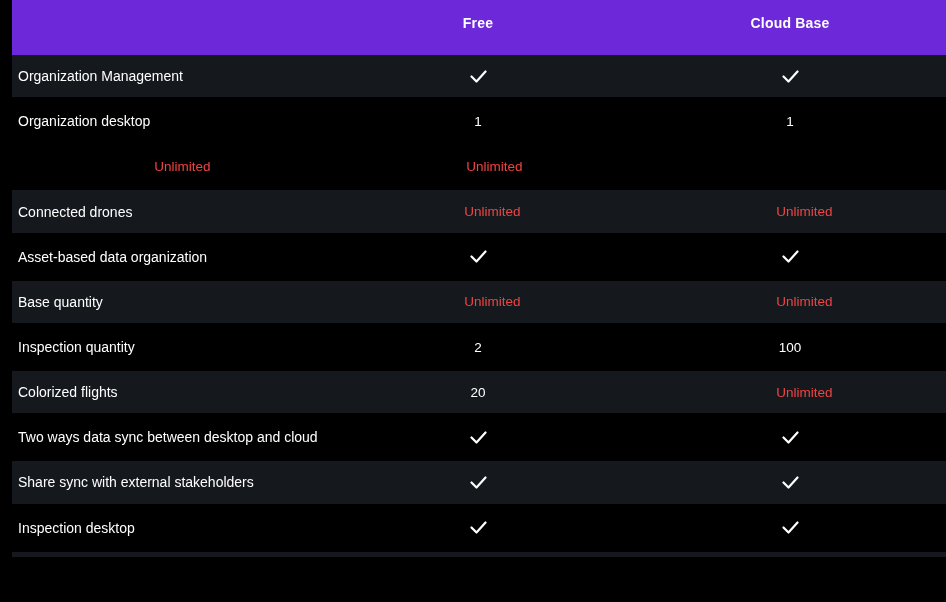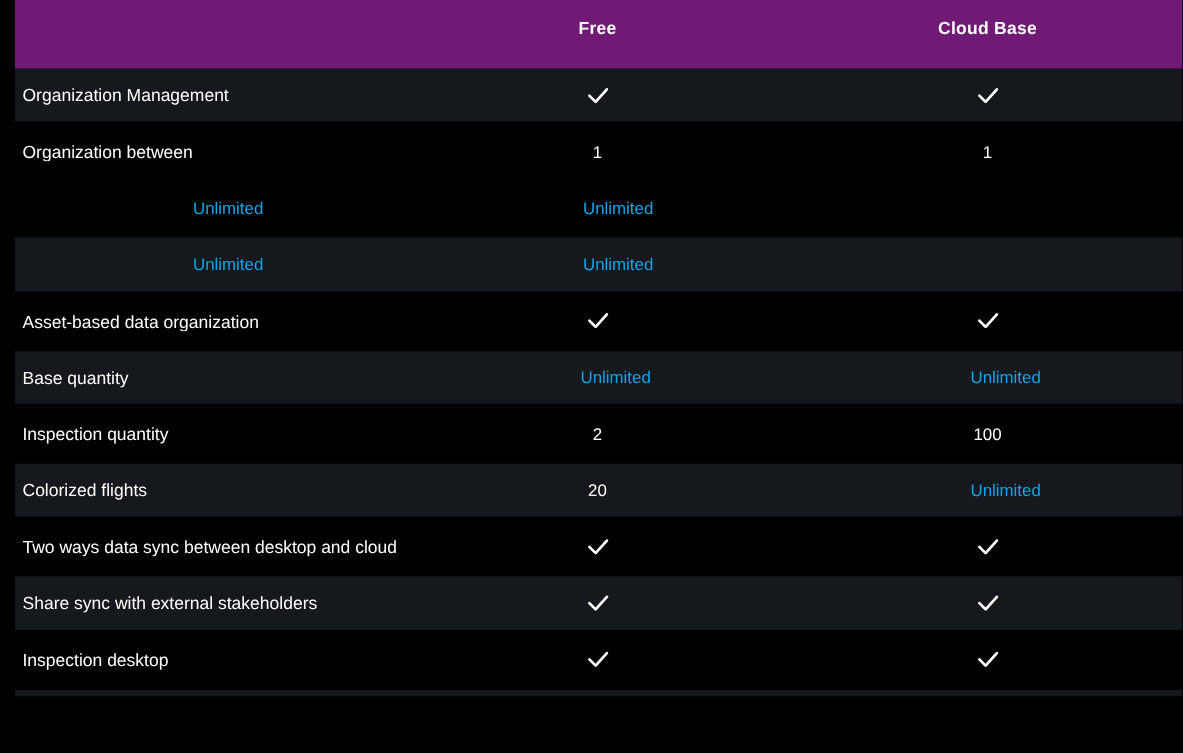--- a/index.html
+++ b/index.html
@@ -10,21 +10,21 @@
     overflow: hidden;
   }
   .screen { width: 946px; height: 602px; background: #000; }
   .table { margin-left: 12px; }
 
   .header-row {
     display: flex;
     height: 55px;
     padding-top: 14px;
     align-items: flex-start;
-    background: #701a75;
+    background: #6d28d9;
   }
   .col-feature { flex: 1; min-width: 0; }
   .col-value { width: 312px; text-align: center; }
   .header-cell {
     color: #ffffff;
     font-weight: bold;
     font-size: 14px;
     letter-spacing: 0.2px;
   }
   .header-free  { transform: translateX(16px); }
@@ -46,21 +46,21 @@
     overflow: hidden;
   }
   .value-cell {
     width: 312px;
     display: flex;
     align-items: center;
     justify-content: center;
   }
   .value-text { font-size: 13.5px; }
   .value-text.num   { color: #ffffff; }
-  .value-text.muted { color: #0ea5e9; margin-left: 29px; }
+  .value-text.muted { color: #ef4444; margin-left: 29px; }
 
   .check-icon-svg { display: block; }
 
   .partial-row {
     height: 5px;
     background: #15181d;
   }
 </style>
 </head>
 <body>
@@ -90,41 +90,44 @@
 </div>
     <div class="value-cell col-value">
   <svg class="check-icon-svg" width="17" height="13" viewBox="0 0 17 13">
     <polyline points="1.5,6.5 6.5,11.5 15.5,1.5" fill="none" stroke="#ffffff" stroke-width="2.2" stroke-linecap="round" stroke-linejoin="round"></polyline>
   </svg>
 </div>
   </div>
 
   <div class="row">
     <div class="col-feature">
-      <div class="feature-label">Organization between</div>
+      <div class="feature-label">Organization desktop</div>
     </div>
     <div class="value-cell col-value">
             <span class="value-text num">1</span>
           </div>
     <div class="value-cell col-value">
             <span class="value-text num">1</span>
           </div>
   </div>
 
 
   <div class="row">
     <div class="value-cell col-value">
             <span class="value-text muted">Unlimited</span>
           </div>
     <div class="value-cell col-value">
             <span class="value-text muted">Unlimited</span>
           </div>
   </div>
 
   <div class="row alt">
+    <div class="col-feature">
+      <div class="feature-label">Connected drones</div>
+    </div>
     <div class="value-cell col-value">
             <span class="value-text muted">Unlimited</span>
           </div>
     <div class="value-cell col-value">
             <span class="value-text muted">Unlimited</span>
           </div>
   </div>
 
   <div class="row">
     <div class="col-feature">

